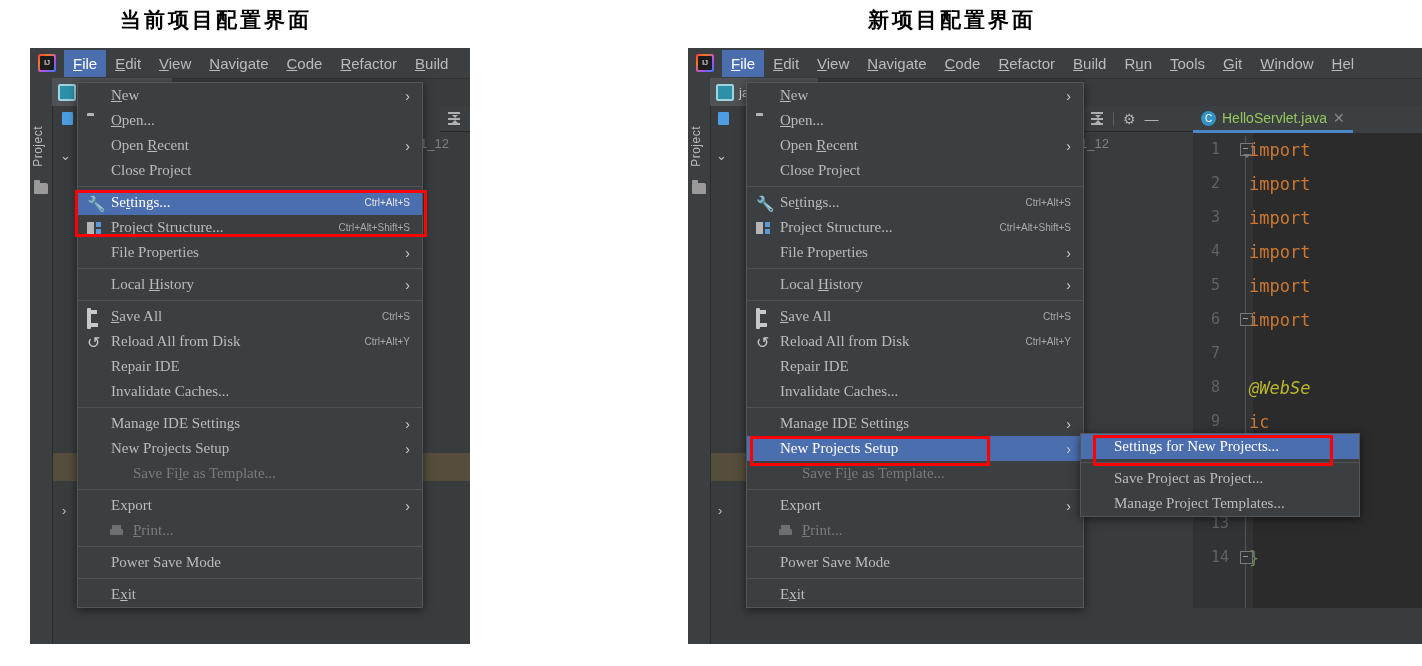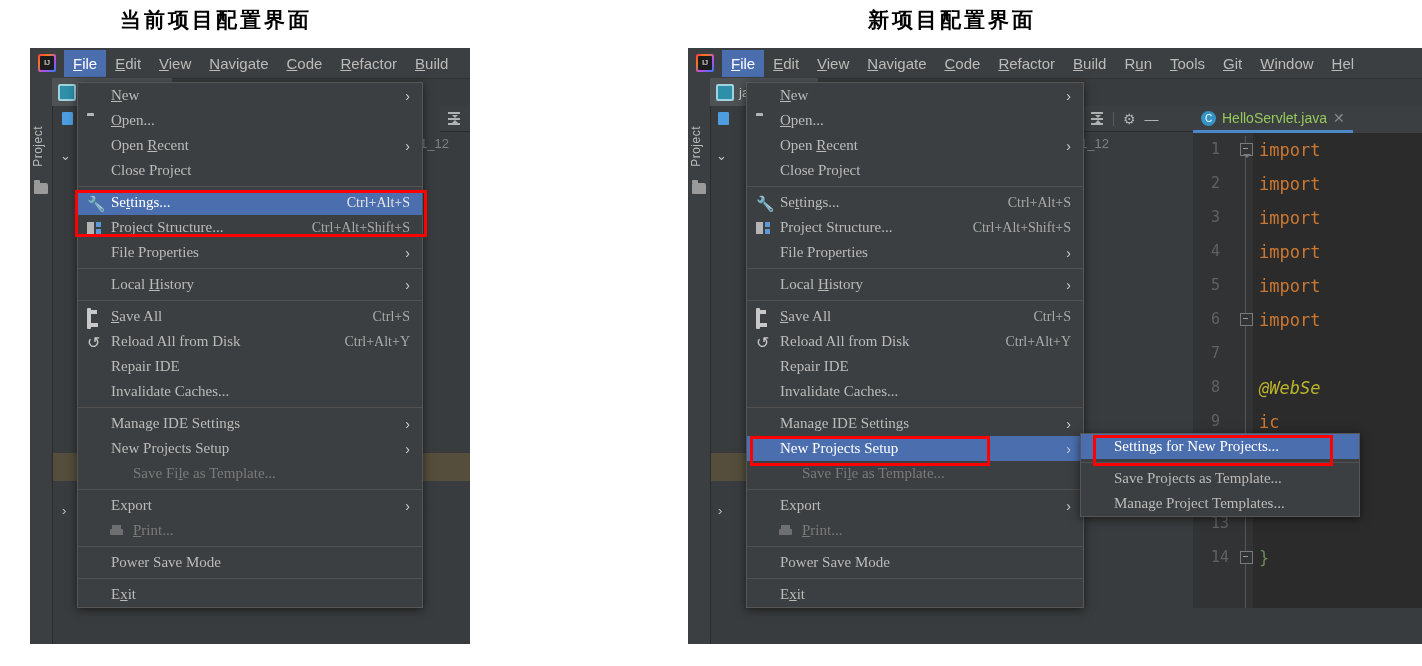--- a/index.html
+++ b/index.html
@@ -127,21 +127,21 @@
     box-shadow:0 2px 9px rgba(0,0,0,.55);
     padding:0;box-sizing:border-box;
   }
   .mi{
     position:relative;display:flex;align-items:center;
     height:25px;font-size:15px;color:#bbbbbb;
     padding-left:33px;padding-right:12px;white-space:nowrap;
     box-sizing:border-box;
   }
   .mi .mlabel{flex:1;font-family:Liberation Serif, serif;}
-  .mi .macc{color:#a9a9a9;font-size:14px;margin-left:24px;font-family:Liberation Serif, serif;}
+  .mi .macc{color:#a9a9a9;font-size:10px;margin-left:24px;}
   .mi .marrow{
     margin-left:14px;color:#cccccc;font-size:14px;line-height:1;
   }
   .mi.sel{background:#4b6eaf;color:#ffffff;}
   .mi.sel .macc{color:#e6e6e6;}
   .mi.dis{color:#7a7a7a;margin-left:22px;}
   .mi.dis .micon{opacity:.45;}
   .mi u{text-decoration:underline;}
   .msep{height:1px;background:#515151;margin:3px 0;}
   .micon{
@@ -212,21 +212,21 @@
     position:absolute;left:47px;width:11px;height:11px;border:1px solid #7a7a7a;
     background:#313335;
   }
   .fold-box::after{
     content:"";position:absolute;left:2px;top:4px;width:5px;height:1px;background:#9a9a9a;
   }
   .fold-box.down::before{
     content:"";position:absolute;left:2px;top:10px;border:4px solid transparent;border-top-color:#7a7a7a;
   }
   .code{
-    position:absolute;left:66px;font-family:"DejaVu Sans Mono",monospace;
+    position:absolute;left:56px;font-family:"DejaVu Sans Mono",monospace;
     font-size:17px;white-space:pre;
   }
   .c-kw{color:#cc7832;}
   .c-ann{color:#bbb529;}
   .c-br{color:#6a8759;}
 </style>
 </head>
 <body>
 
 <div class="caption" id="caption-left">当前项目配置界面</div>
@@ -529,21 +529,21 @@
         <span class="mlabel">E<u>x</u>it</span>
       </div>
     </div>
 
   <div class="menu" id="right-submenu" style="left:392px;top:385px;width:280px;">
       <div class="mi sel">
         <span class="mlabel">Settings for New Projects...</span>
       </div>
       <div class="msep"></div>
       <div class="mi">
-        <span class="mlabel">Save Projects as Template...</span>
+        <span class="mlabel">Save Project as Project...</span>
       </div>
       <div class="mi">
         <span class="mlabel">Manage Project Templates...</span>
       </div>
     </div>
 </div>
 
 <div class="redbox" style="left:750px;top:436px;width:240px;height:30px;"></div>
 <div class="redbox" style="left:1093px;top:435px;width:240px;height:31px;"></div>
 

